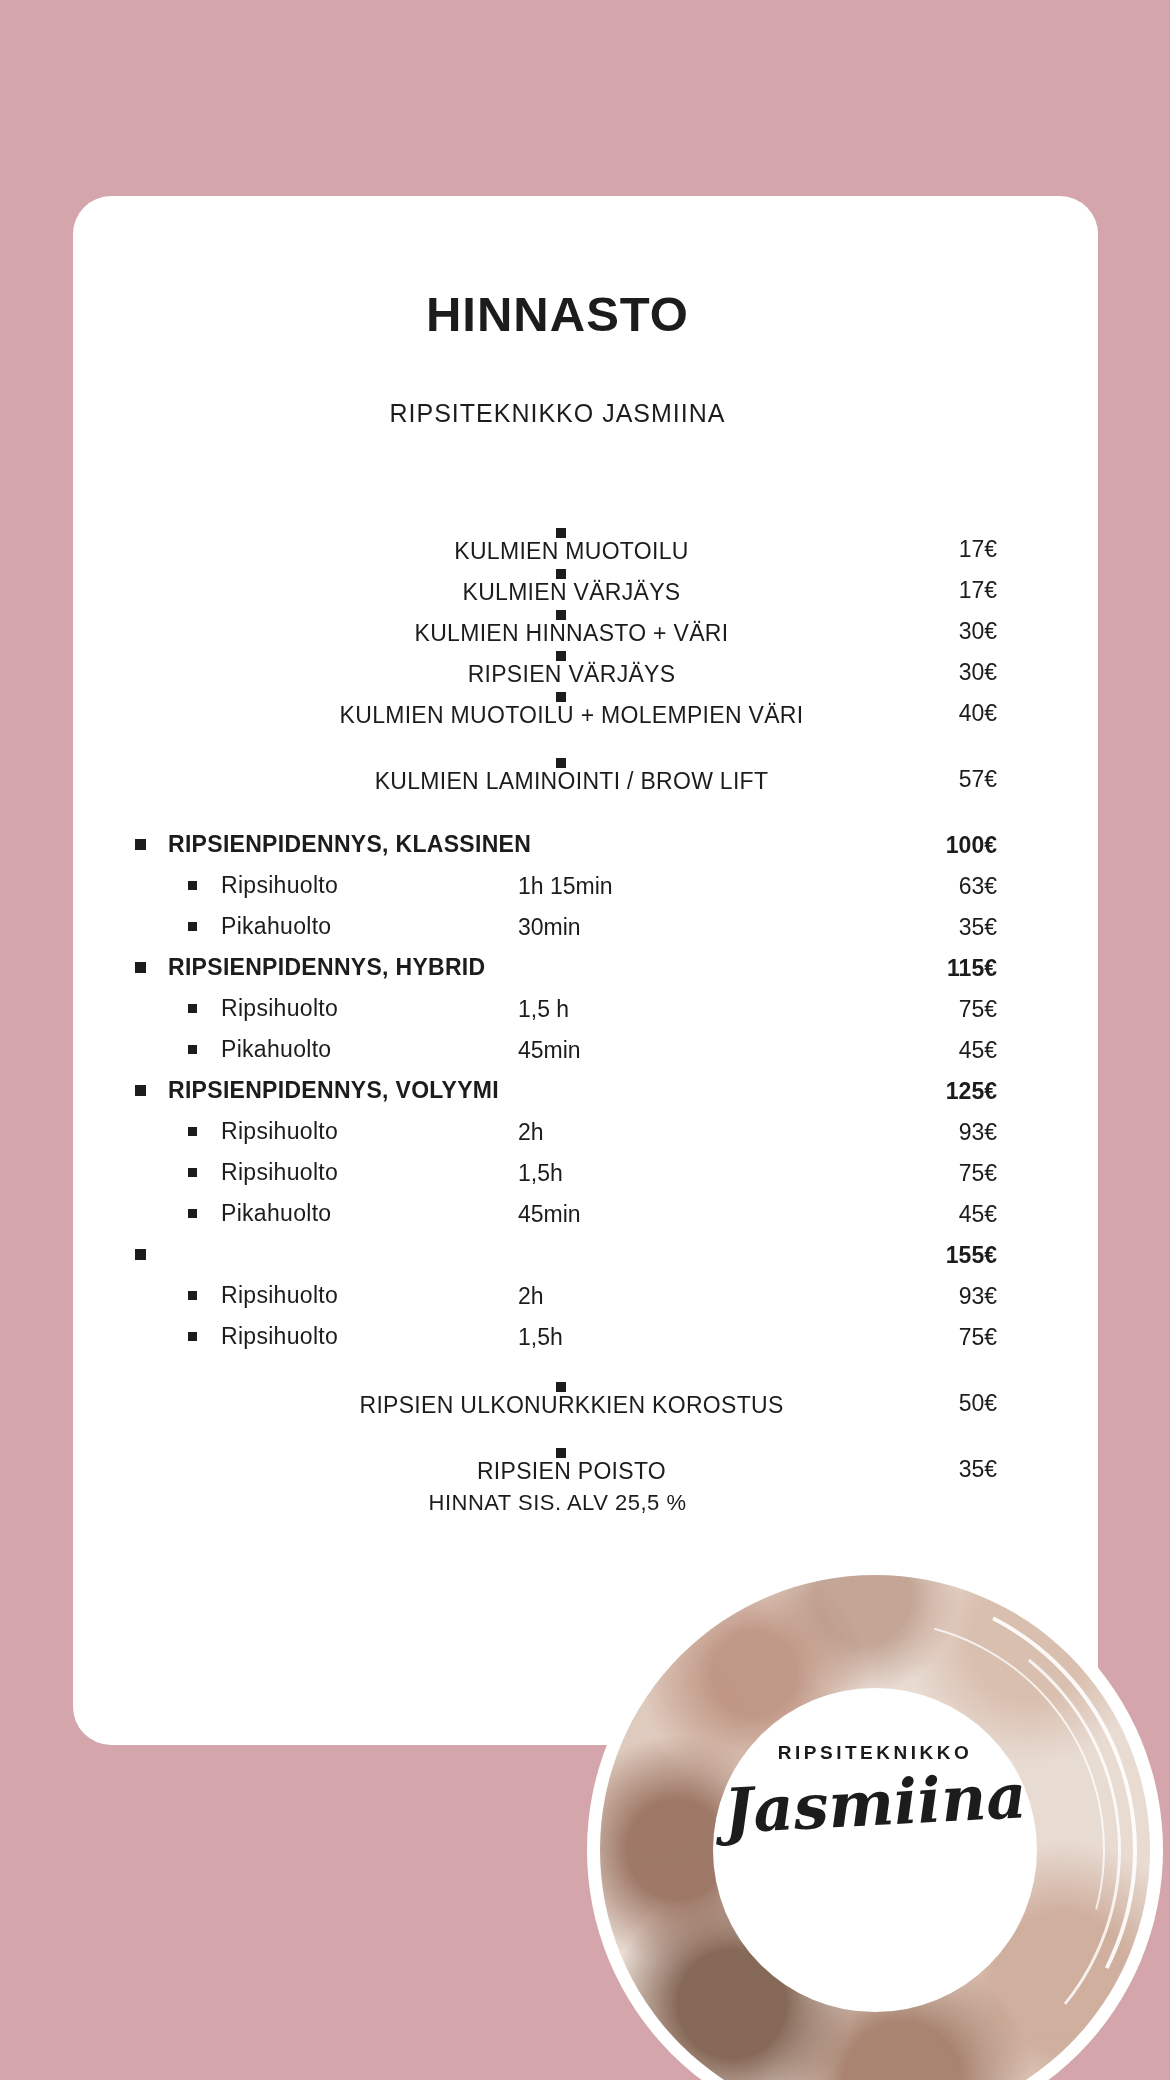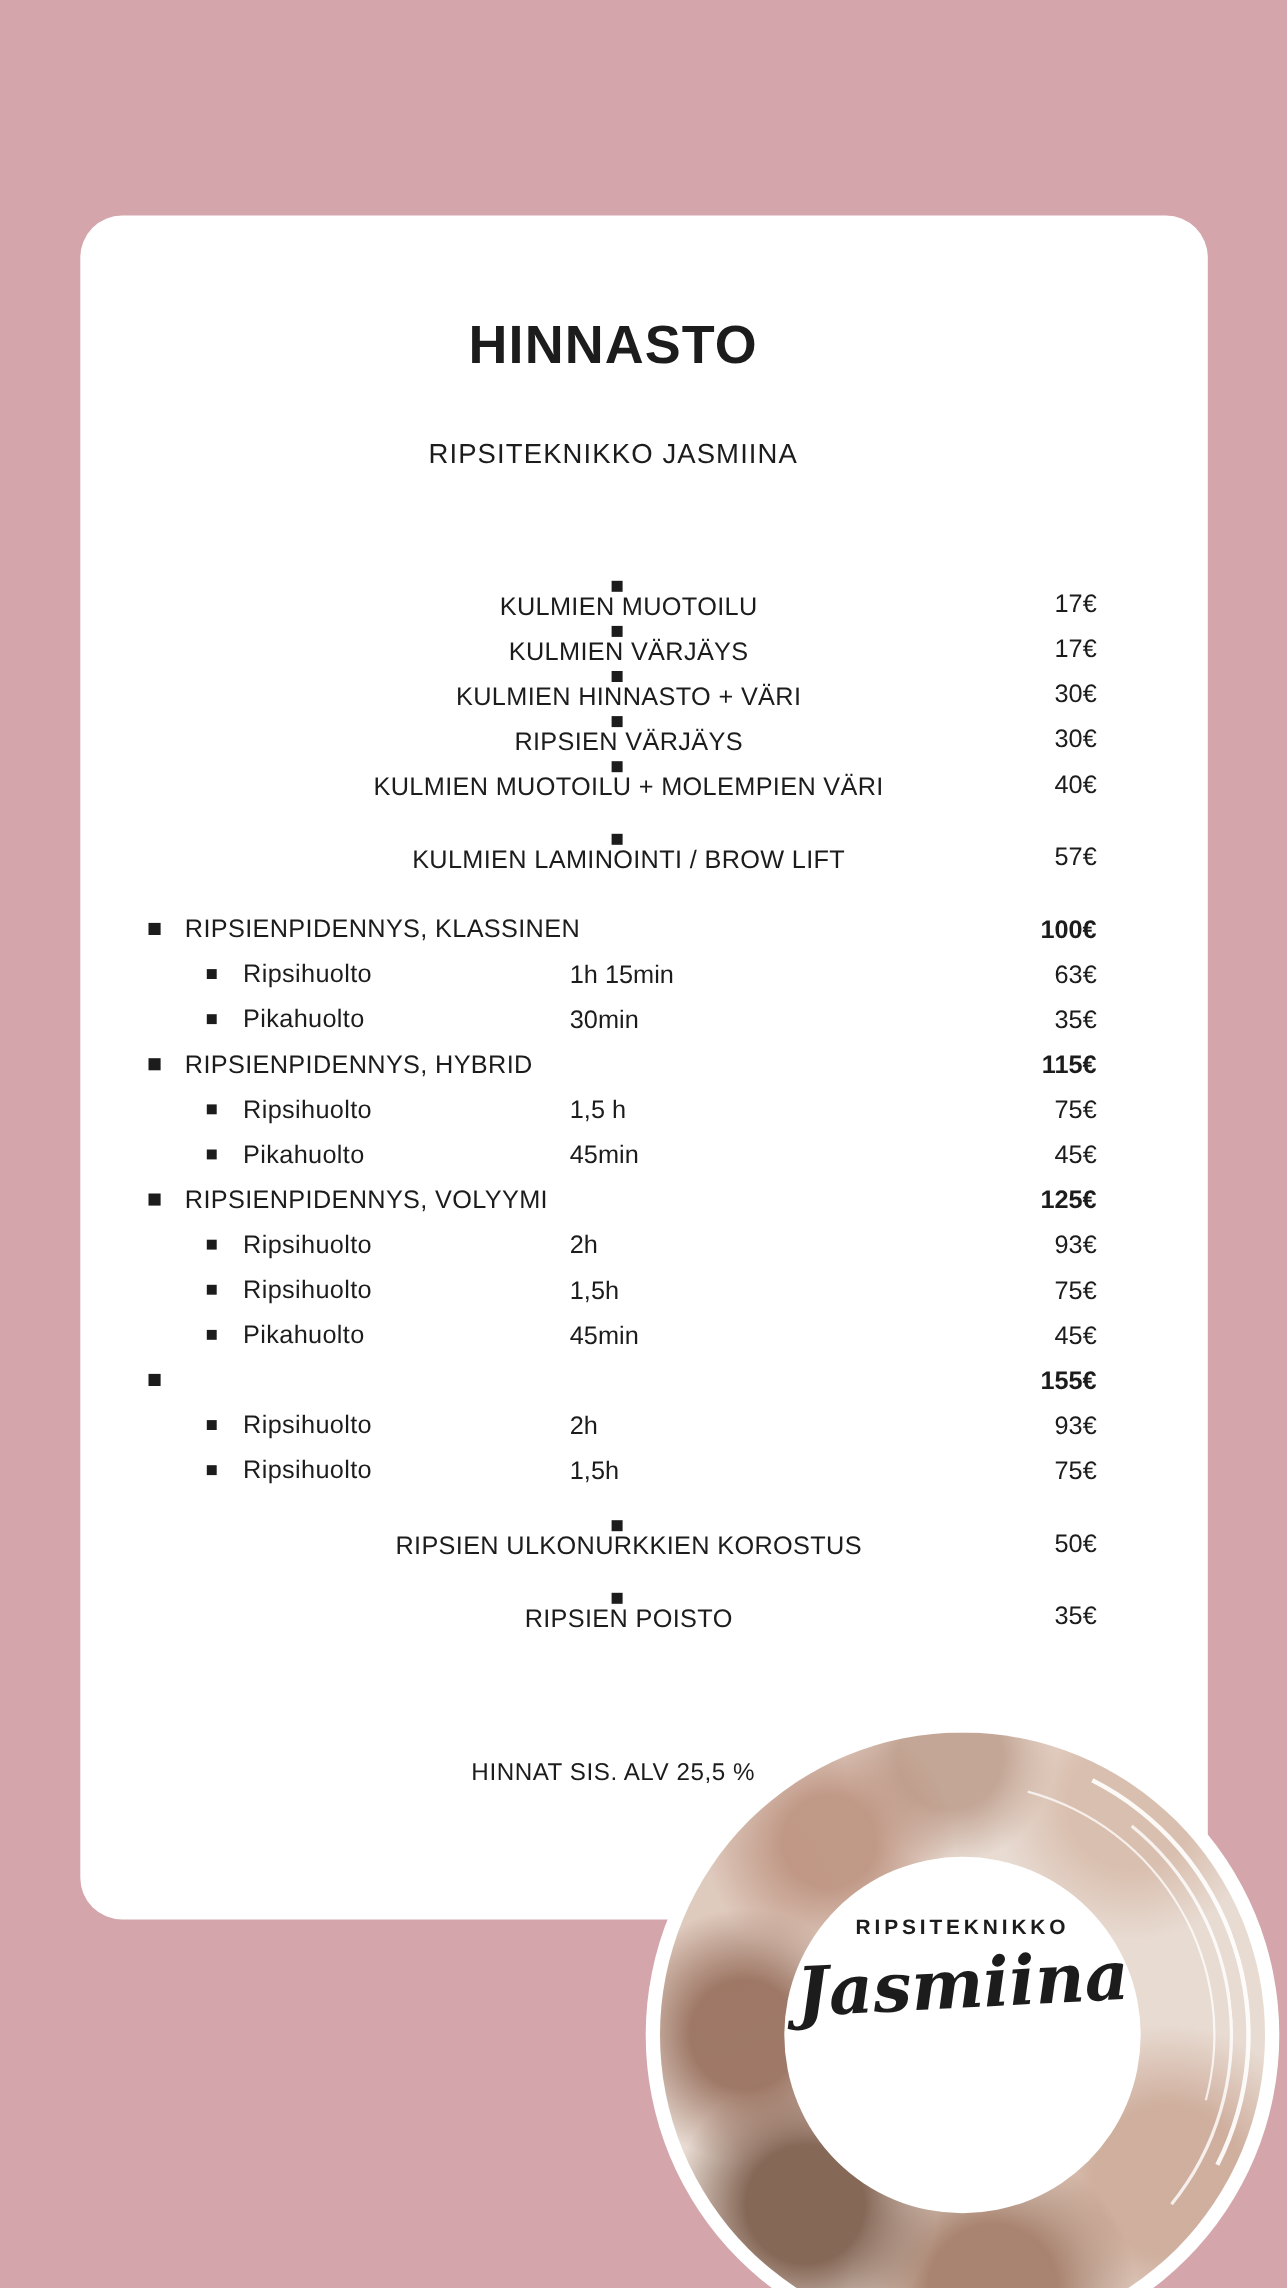--- a/index.html
+++ b/index.html
@@ -26,35 +26,35 @@
     text-align:center;line-height:1.2;
   }
   .list{margin-top:100px;}
   .row{position:relative;display:flex;align-items:center;height:41px;font-size:23px;}
   .row.gap{margin-top:25px;}
   .bullet{display:inline-block;background:#1c1c1c;flex:none;}
   .row.top{padding-left:28px;flex-direction:column;}
   .row.top .bullet{width:10px;height:10px;margin-right:22px;}
   .row.section{padding-left:17px;}
   .row.section .bullet{width:11px;height:11px;margin-right:22px;}
-  .row.section .label{font-weight:400;text-align:right;}
+  .row.section .label{font-weight:700;text-align:right;}
   .row.section .price{font-weight:700;}
   .row.sub{padding-left:70px;}
   .row.sub .bullet{width:9px;height:9px;margin-right:24px;}
   .label{white-space:nowrap;letter-spacing:0.3px;}
   .duration{
     position:absolute;left:400px;top:50%;transform:translateY(-50%);
     white-space:nowrap;
   }
   .price{
     position:absolute;right:0;top:50%;transform:translateY(-50%);
     white-space:nowrap;
   }
   .vat{
-    margin-top:108px;font-size:22px;letter-spacing:0.5px;
+    font-size:22px;letter-spacing:0.5px;
     text-align:center;line-height:27px;
   }
   
   .logo{
     position:absolute;left:587px;top:1562px;width:576px;height:576px;
     border-radius:50%;background:#ffffff;z-index:5;
   }
   .marble{
     position:absolute;inset:13px;border-radius:50%;
     background:

